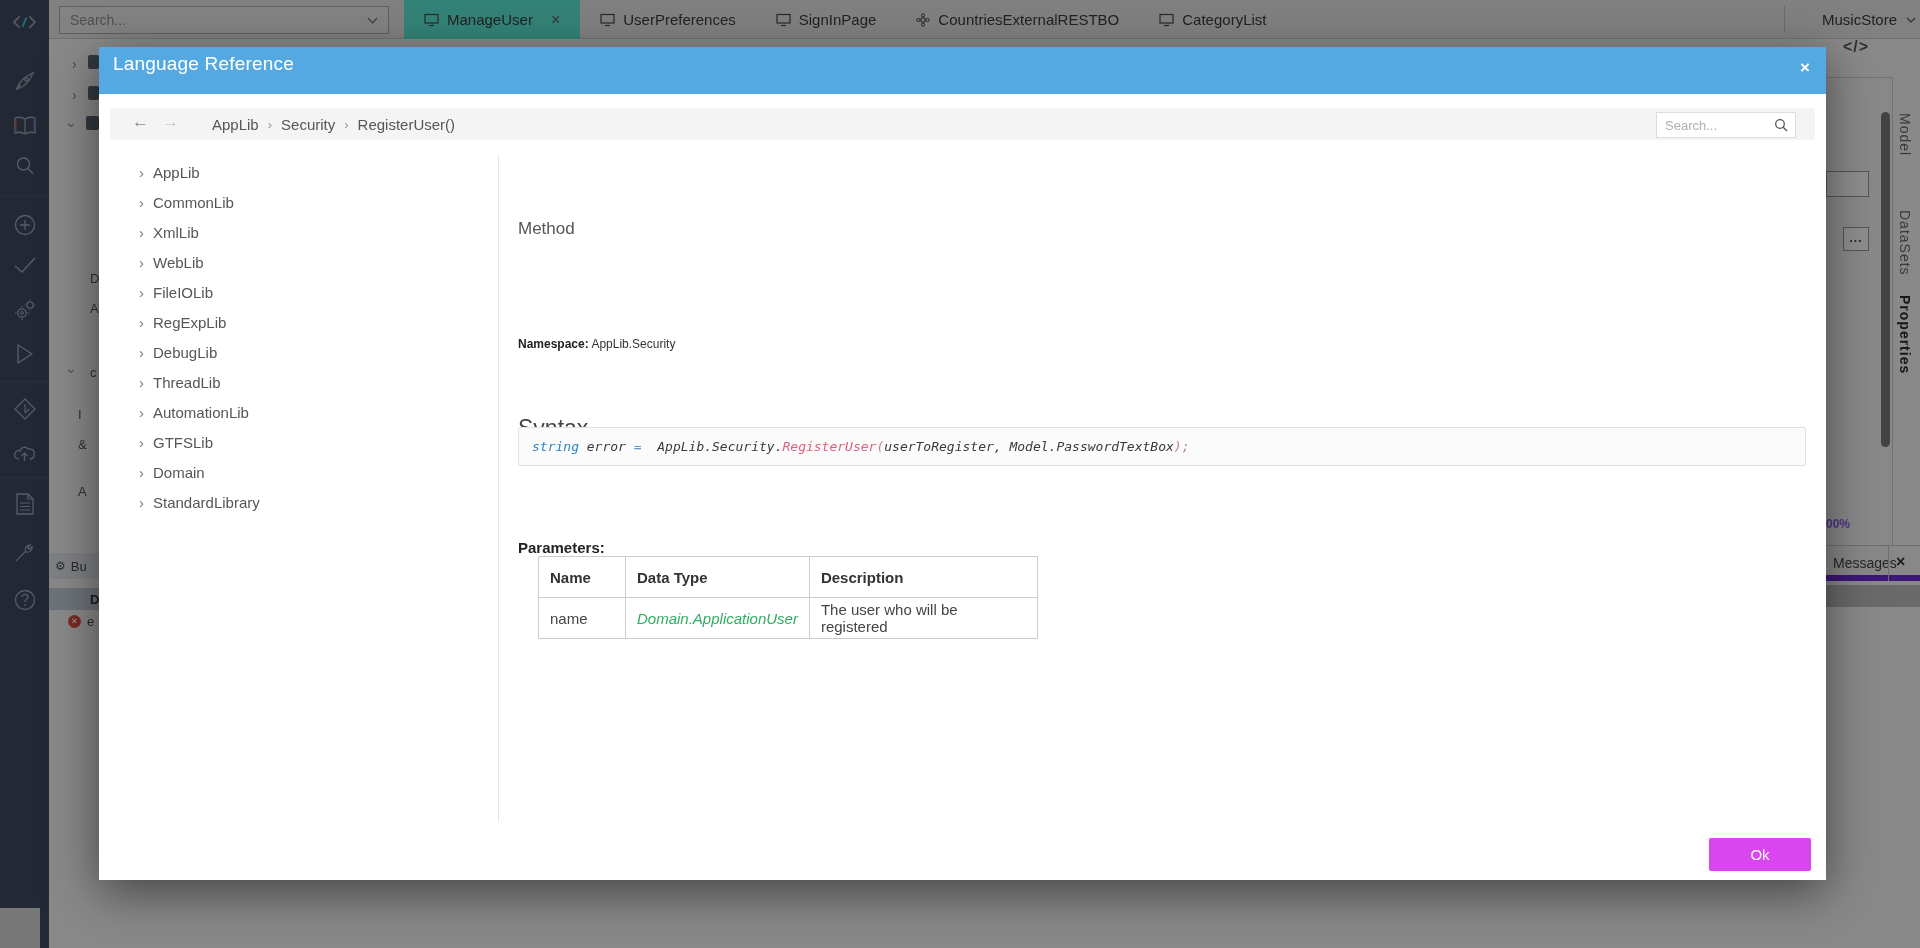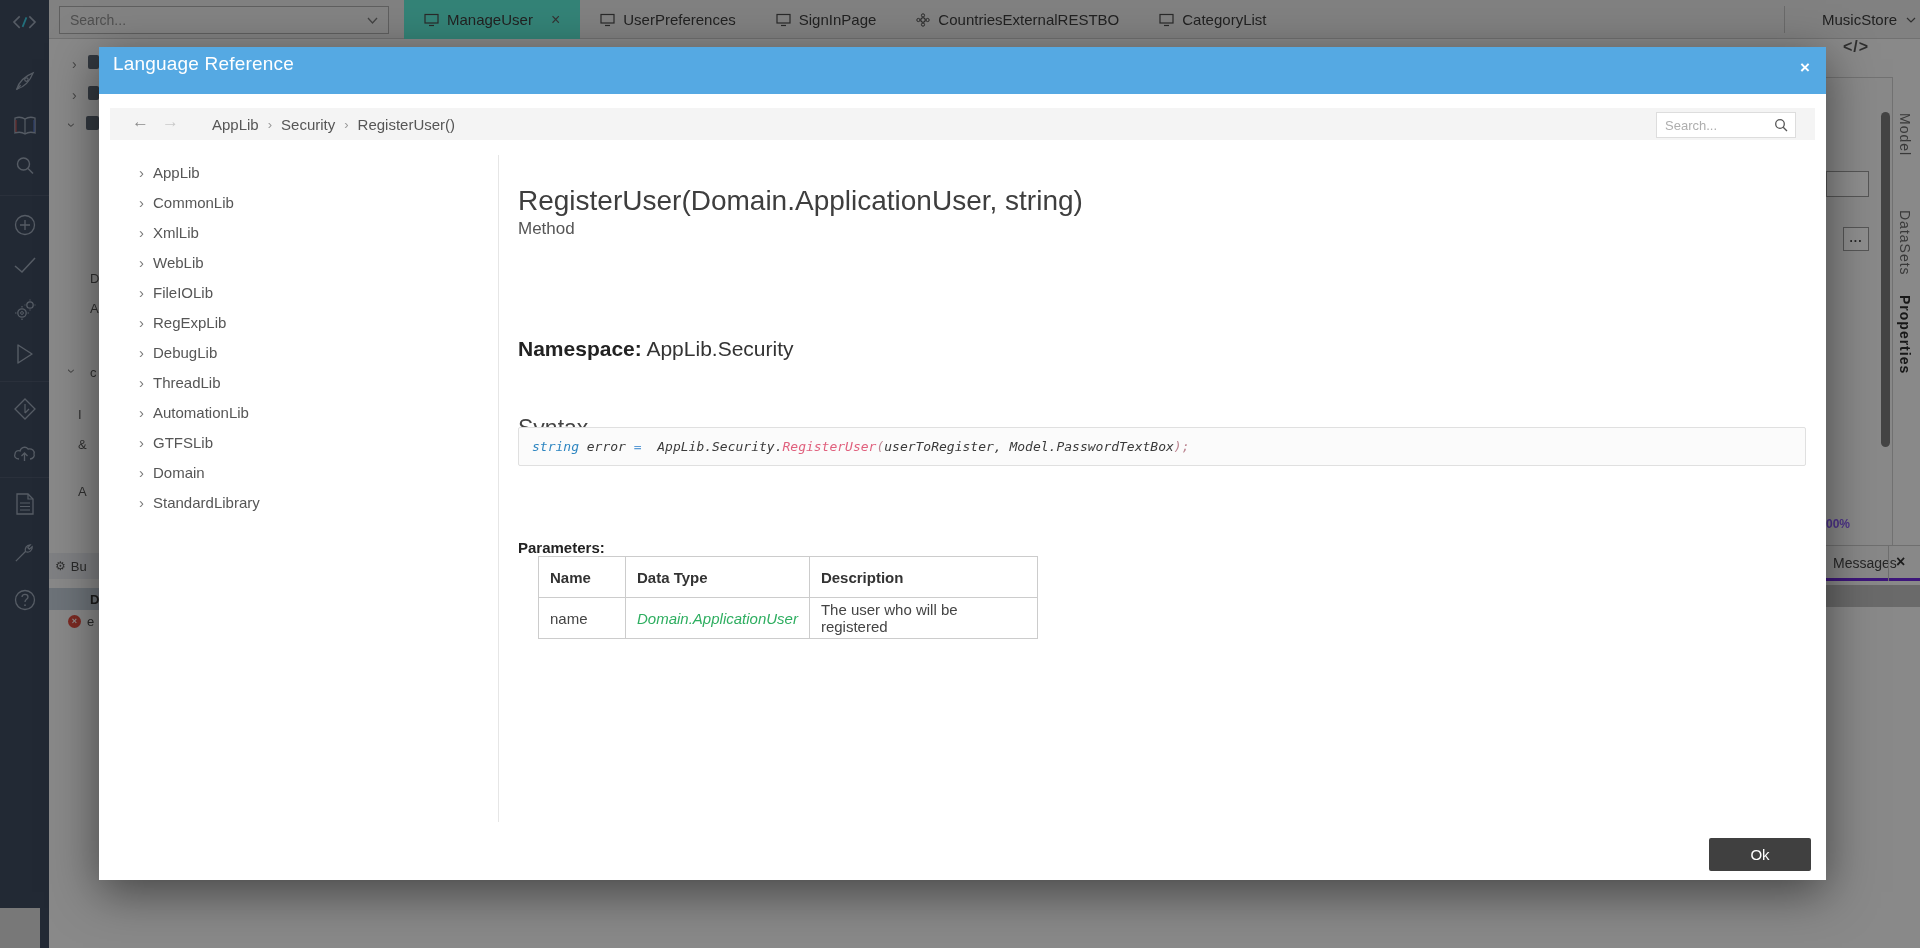--- a/index.html
+++ b/index.html
@@ -50,21 +50,21 @@
   .rs-vline  { position:absolute; left:1892px; top:77px; width:1px; height:468px; background:#cccccc; }
   .rs-input  { position:absolute; left:1826px; top:171px; width:43px; height:26px; background:#fdfdfd; border:1px solid #9a9a9a; }
   .rs-ellipsis { position:absolute; left:1843px; top:227px; width:26px; height:24px; background:#fdfdfd; border:1px solid #9a9a9a;
                  font-size:12px; font-weight:bold; color:#444; text-align:center; line-height:20px; letter-spacing:1px; }
   .rs-scroll { position:absolute; left:1881px; top:112px; width:9px; height:335px; border-radius:5px; background:#7a7a7a; }
   .vtab { position:absolute; left:1897px; writing-mode:vertical-rl; text-orientation:mixed;
           font-size:14px; color:#666; letter-spacing:1px; }
   .vtab.strong { color:#2b2b2b; font-weight:bold; }
   .rs-zoom { position:absolute; left:1826px; top:517px; font-size:12px; color:#8b5cf6;font-weight:bold; }
   .rs-hline2 { position:absolute; left:1825px; top:545px; width:95px; height:1px; background:#c6c6c6; }
-  .msg-bar { position:absolute; left:1825px; top:546px; width:95px; height:35px; background:#f3f3f3; border-bottom:3px solid #6d28d9; }
+  .msg-bar { position:absolute; left:1825px; top:546px; width:95px; height:35px; background:#f3f3f3; border-bottom:6px solid #6d28d9; }
   .msg-label { position:absolute; left:8px; top:9px; font-size:14px; color:#444; }
   .msg-vline { position:absolute; left:63px; top:0; width:1px; height:35px; background:#c6c6c6; }
   .msg-close { position:absolute; left:71px; top:7px; font-size:16px; font-weight:bold; color:#333; }
   .msg-selected { position:absolute; left:1825px; top:585px; width:95px; height:22px; background:#bdbdbd; }
 
   
   .dim { position:absolute; left:0; top:0; width:1920px; height:948px; background:rgba(0,0,0,.44); z-index:40; }
 
   
   .modal { position:absolute; left:99px; top:47px; width:1727px; height:833px; background:#fff; z-index:100;
@@ -89,35 +89,35 @@
 
   .m-divider { position:absolute; left:399px; top:108px; width:1px; height:667px; background:#e6e6e6; }
 
   .tree { position:absolute; left:40px; top:110px; width:330px; }
   .tree-item { height:30px; display:flex; align-items:center; gap:9px; font-size:15px; color:#565656; }
   .tree-item .tchev { color:#7a7a7a; font-size:15px; }
 
   .content { position:absolute; left:419px; top:0; width:1290px; height:833px; }
   .c-title { position:absolute; left:0; top:138px; font-size:28px; font-weight:300; color:#3e3e3e; }
   .c-kind  { position:absolute; left:0; top:172px; font-size:17px; color:#555; }
-  .c-ns    { position:absolute; left:0; top:290px; font-size:21px; color:#333; }
+  .c-ns    { position:absolute; left:0; top:290px; font-size:12px; color:#333; }
   .c-desc  { position:absolute; left:0; top:308px; width:1230px; font-size:15px; color:#333; }
   .blabel { font-weight:bold; color:#222; }
   .c-syntax { position:absolute; left:0; top:368px; font-size:23px; font-weight:400; color:#444; }
   .c-code { position:absolute; left:0; top:380px; width:1288px; height:39px; background:#fbfbfb;
             border:1px solid #e0e0e0; border-radius:2px; display:flex; align-items:center; padding-left:13px;
             font-family:"DejaVu Sans Mono",monospace; font-style:italic; font-size:13px; white-space:pre; }
   .tok-kw{color:#2E86C1} .tok-plain{color:#3a3a3a} .tok-op{color:#5B9BD5} .tok-m{color:#E0607D} .tok-p{color:#BC8591}
   .c-params { position:absolute; left:0; top:492px; font-size:15px; font-weight:bold; color:#222; }
   .c-table { position:absolute; left:20px; top:509px; border-collapse:collapse; font-size:15px; color:#444; }
   .c-table th, .c-table td { border:1px solid #ccc; height:41px; padding:0 11px; text-align:left; vertical-align:middle; }
   .c-table th { font-weight:bold; color:#333; }
   .col-name{width:87px} .col-type{width:161px} .col-desc{width:228px}
   .t-green { color:#2EAE60; font-style:italic; }
-  .ok-btn { position:absolute; left:1610px; top:791px; width:102px; height:33px; background:#404040; border:none;
+  .ok-btn { position:absolute; left:1610px; top:791px; width:102px; height:33px; background:#d946ef; border:none;
             color:#fff; font-size:15px; font-family:"Liberation Sans",sans-serif; border-radius:2px; }
 
   svg { display:block; }
 </style>
 </head>
 <body>
 
 <div class="app">
 
   <div class="sidebar">
@@ -387,21 +387,20 @@
           <span class="tchev">›</span>
           <span>Domain</span>
         </div>
       <div class="tree-item">
           <span class="tchev">›</span>
           <span>StandardLibrary</span>
         </div>
     </div>
 
     <div class="content">
-      <div class="c-title">RegisterUser(Domain.ApplicationUser, string)</div>
       <div class="c-kind">Method</div>
       <div class="c-ns">
         <span class="blabel">Namespace:</span>
         <span>AppLib.Security</span>
       </div>
       <div class="c-syntax">Syntax</div>
       <div class="c-code"><span class="tok-kw">string</span><span class="tok-plain"> error </span><span class="tok-op">=</span><span class="tok-plain">  AppLib.Security.</span><span class="tok-m">RegisterUser</span><span class="tok-p">(</span><span class="tok-plain">userToRegister, Model.PasswordTextBox</span><span class="tok-p">);</span></div>
       <div class="c-params">Parameters:</div>
       <table class="c-table">
         <thead>

